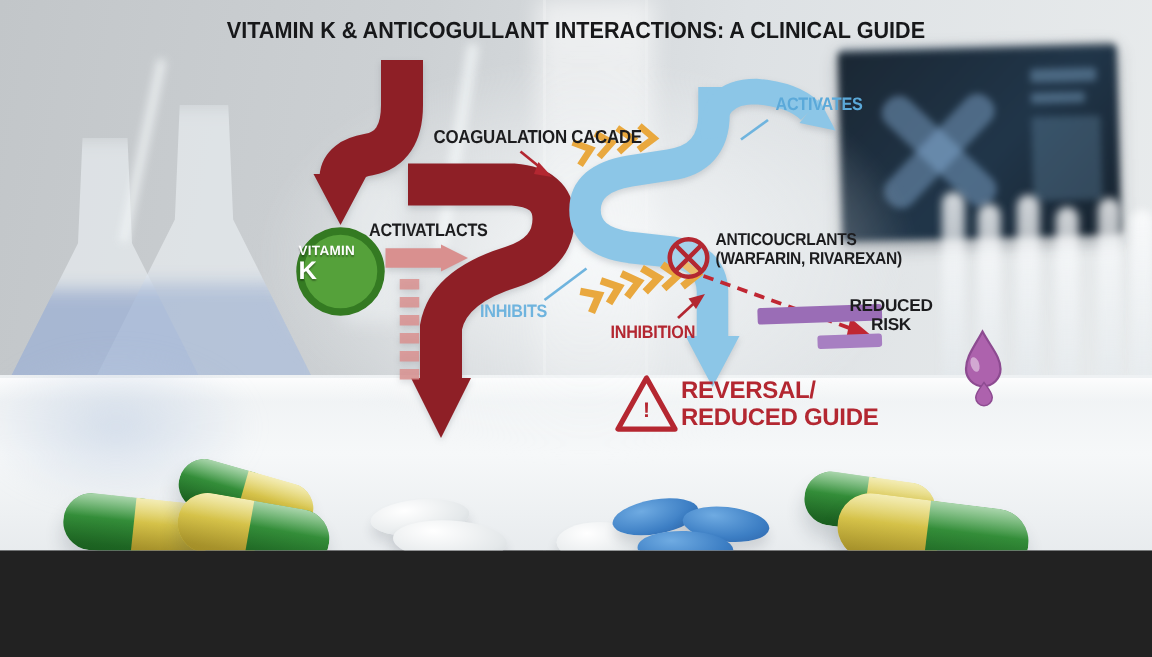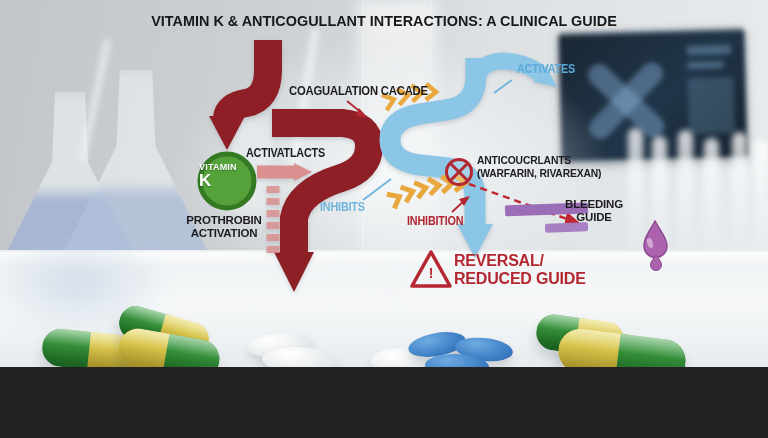--- a/index.html
+++ b/index.html
@@ -204,31 +204,27 @@
   <div class="lbl condensed" style="left:289px;top:85px;font-size:12.5px;">COAGUALATION CACADE</div>
   <div class="lbl condensed blue-t" style="left:517px;top:63px;font-size:12px;">ACTIVATES</div>
   <div class="lbl condensed" style="left:246px;top:147px;font-size:12px;">ACTIVATLACTS</div>
   <div class="lbl condensed blue-t" style="left:320px;top:201px;font-size:12px;color:#6fb4de;">INHIBITS</div>
   <div class="lbl condensed red-t" style="left:407px;top:215px;font-size:12px;">INHIBITION</div>
   <div class="lbl condensed" style="left:477px;top:154px;font-size:11.5px;">
     <span style="display:block;">ANTICOUCRLANTS</span>
     <span style="display:block;">(WARFARIN, RIVAREXAN)</span>
   </div>
   <div class="lbl center-t" style="left:550px;top:198px;width:88px;font-size:11.5px;">
-    <span style="display:block;">BLEEDING</span>
-    <span style="display:block;">GUIDE</span>
+    <span style="display:block;">REDUCED</span>
+    <span style="display:block;">RISK</span>
   </div>
   <div class="lbl red-t" style="left:454px;top:252px;font-size:16px;">
     <span style="display:block;">REVERSAL/</span>
     <span style="display:block;">REDUCED GUIDE</span>
   </div>
-  <div class="lbl center-t" style="left:178px;top:214px;width:92px;font-size:11.5px;">
-    <span style="display:block;">PROTHROBIN</span>
-    <span style="display:block;">ACTIVATION</span>
-  </div>
   <div class="vk-text">
     <span class="t1">VITAMIN</span>
     <span class="t2">K</span>
   </div>
   <div class="warn-mark">!</div>
 
   <div class="capsule" style="left:42px;top:332px;width:100px;height:38px;transform:rotate(6deg);">
       <div class="half l g"></div>
       <div class="half r y"></div>
     </div>

